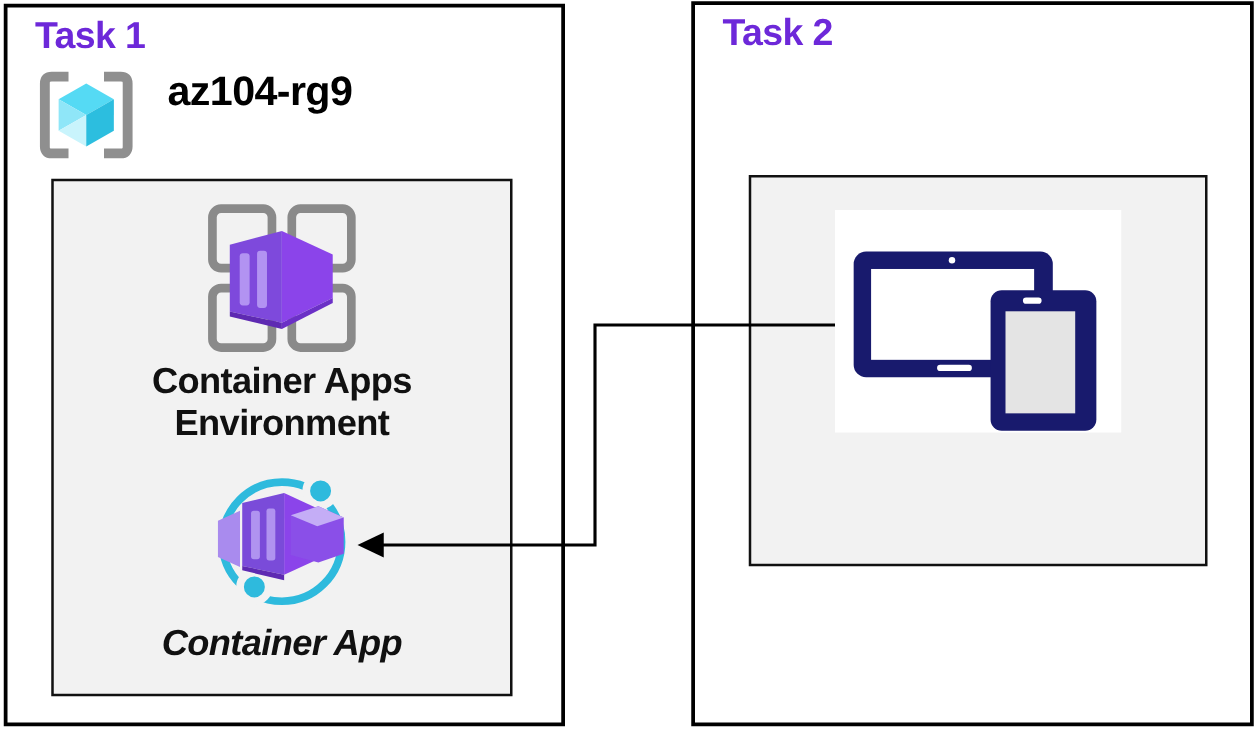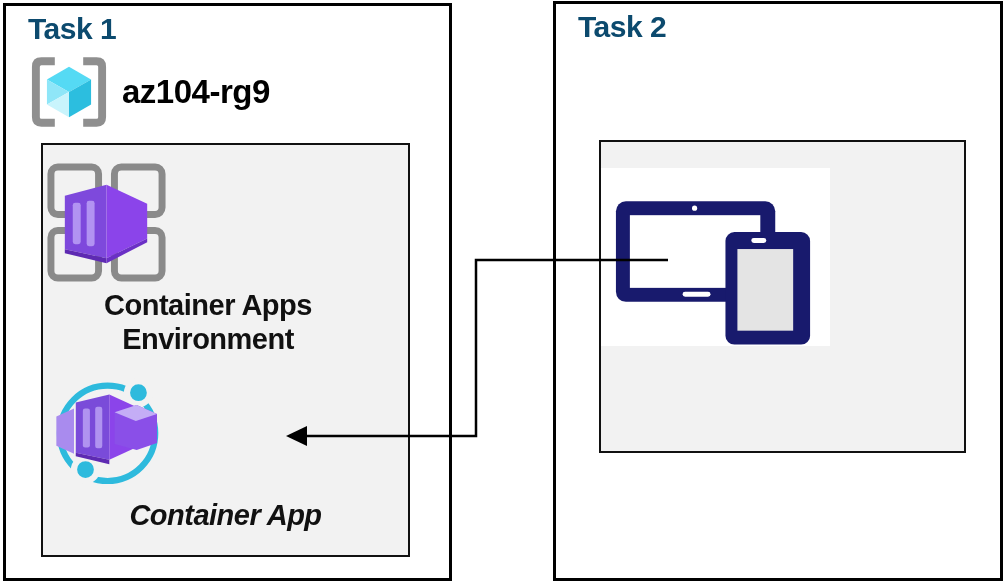--- a/index.html
+++ b/index.html
@@ -8,31 +8,31 @@
     font-family:"Liberation Sans", sans-serif;overflow:hidden;
   }
   .panel{
     position:absolute;background:#FFFFFF;border:3px solid #000000;
     box-sizing:border-box;
   }
   #task1-panel{left:3px;top:3px;width:449px;height:578px;}
   #task2-panel{left:553px;top:1px;width:450px;height:580px;}
   .task-title{
     position:absolute;left:22px;top:6px;
-    font-size:30px;font-weight:bold;color:#0c4a6e;letter-spacing:-0.5px;
+    font-size:30px;font-weight:bold;color:#6d28d9;letter-spacing:-0.5px;
   }
   .rg-row{
     position:absolute;left:22px;top:48px;
-    display:flex;align-items:center;gap:12px;
+    display:flex;gap:24px;
   }
   .rg-icon{width:82px;height:76px;flex:none;}
   .rg-label{font-size:33px;font-weight:bold;color:#000000;letter-spacing:-0.5px;}
   .inner-box{
     position:absolute;background:#F2F2F2;border:2px solid #111111;
-    box-sizing:border-box;display:flex;flex-direction:column;
+    box-sizing:border-box;display:flex;flex-direction:column;align-items:center;
   }
   #task1-inner{left:35px;top:137px;width:369px;height:414px;padding-top:14px;}
   #task2-inner{left:43px;top:136px;width:367px;height:313px;padding-top:26px;}
   .env-icon{width:127px;height:127px;flex:none;}
   .app-icon{width:130px;height:128px;margin-top:12px;flex:none;}
   .item-label{
     font-size:29px;font-weight:bold;color:#111111;text-align:center;
     line-height:1.18;letter-spacing:-0.5px;
   }
   #env-label{width:330px;margin-top:2px;}

